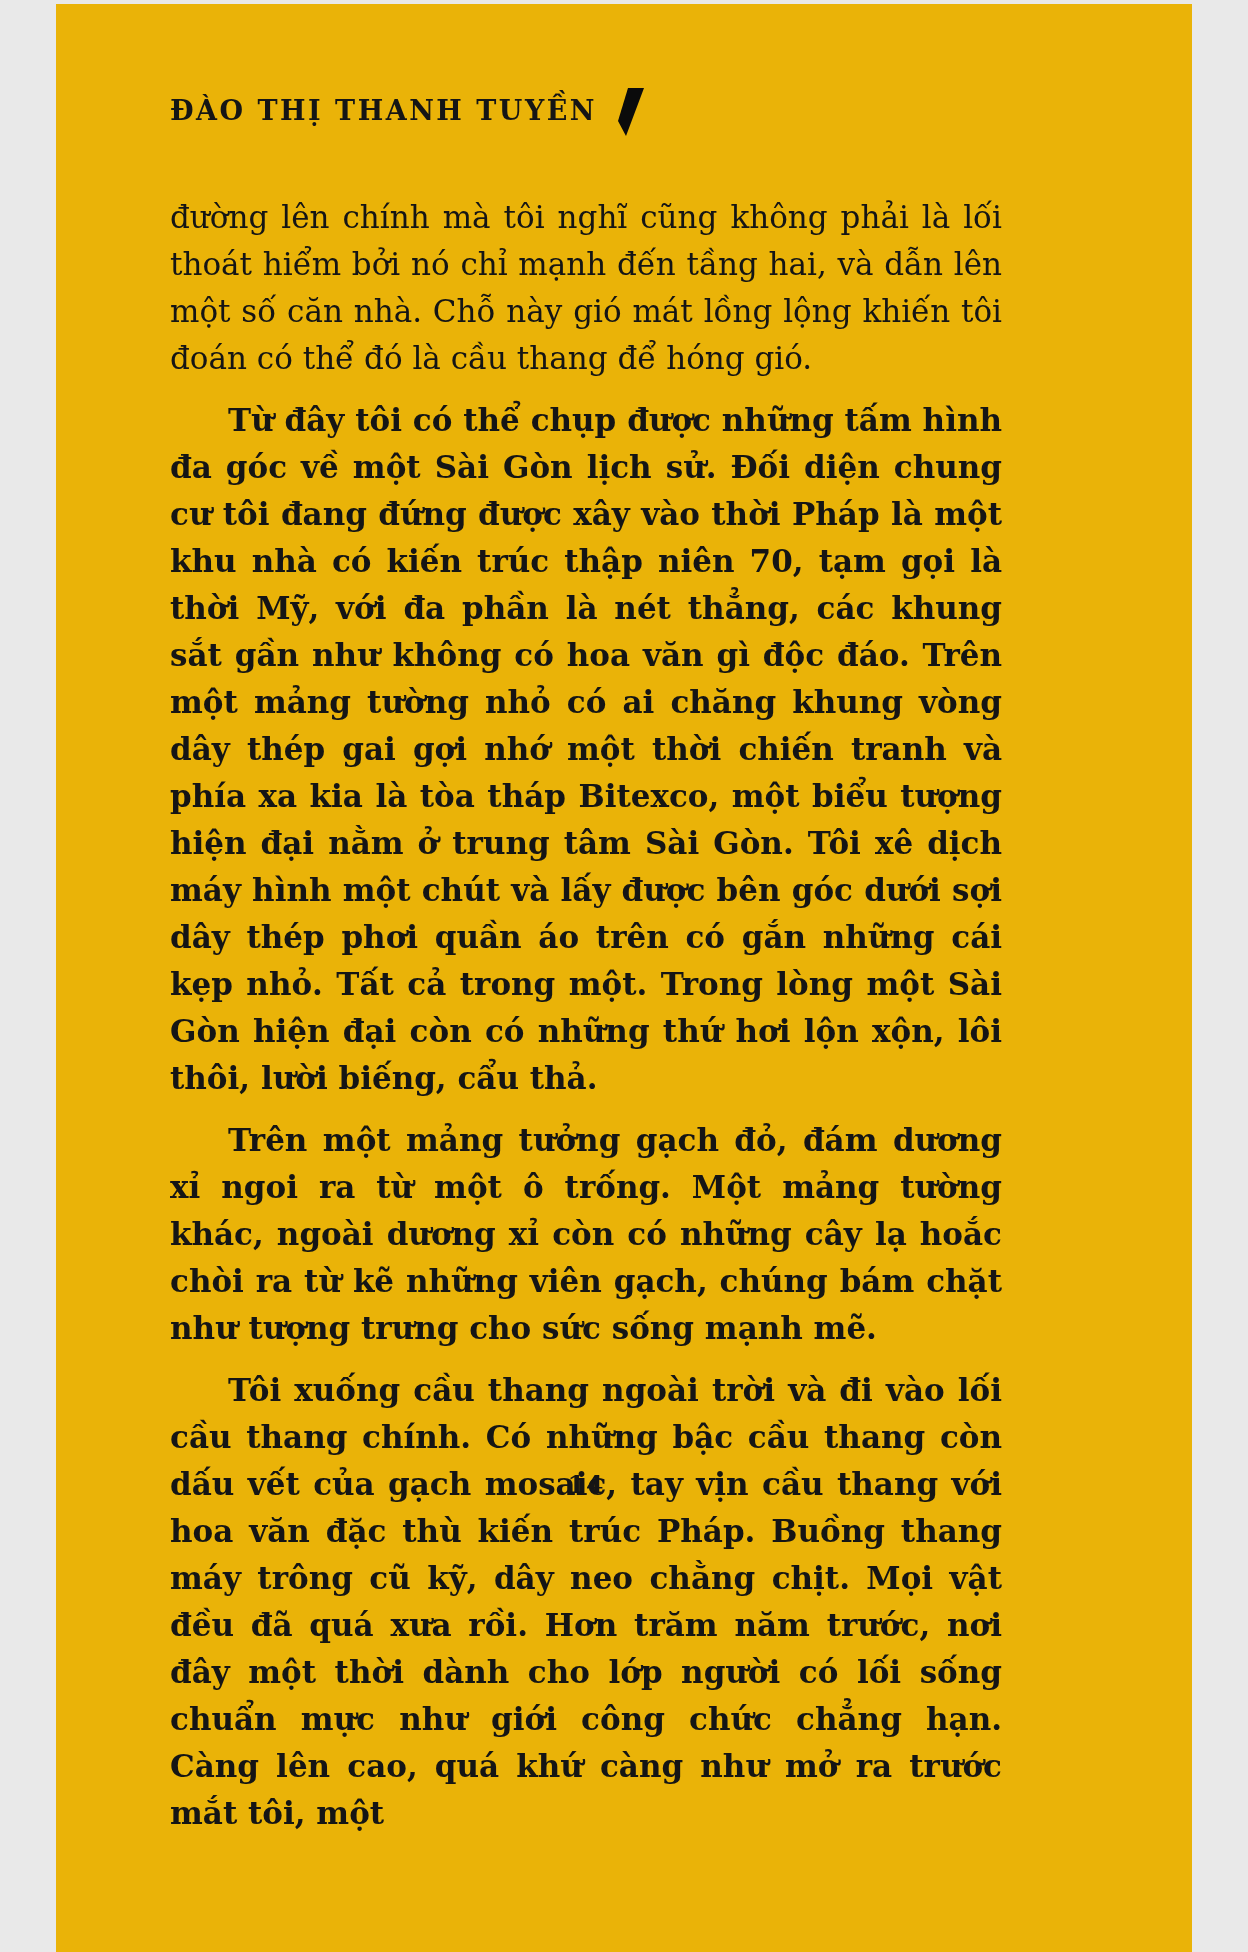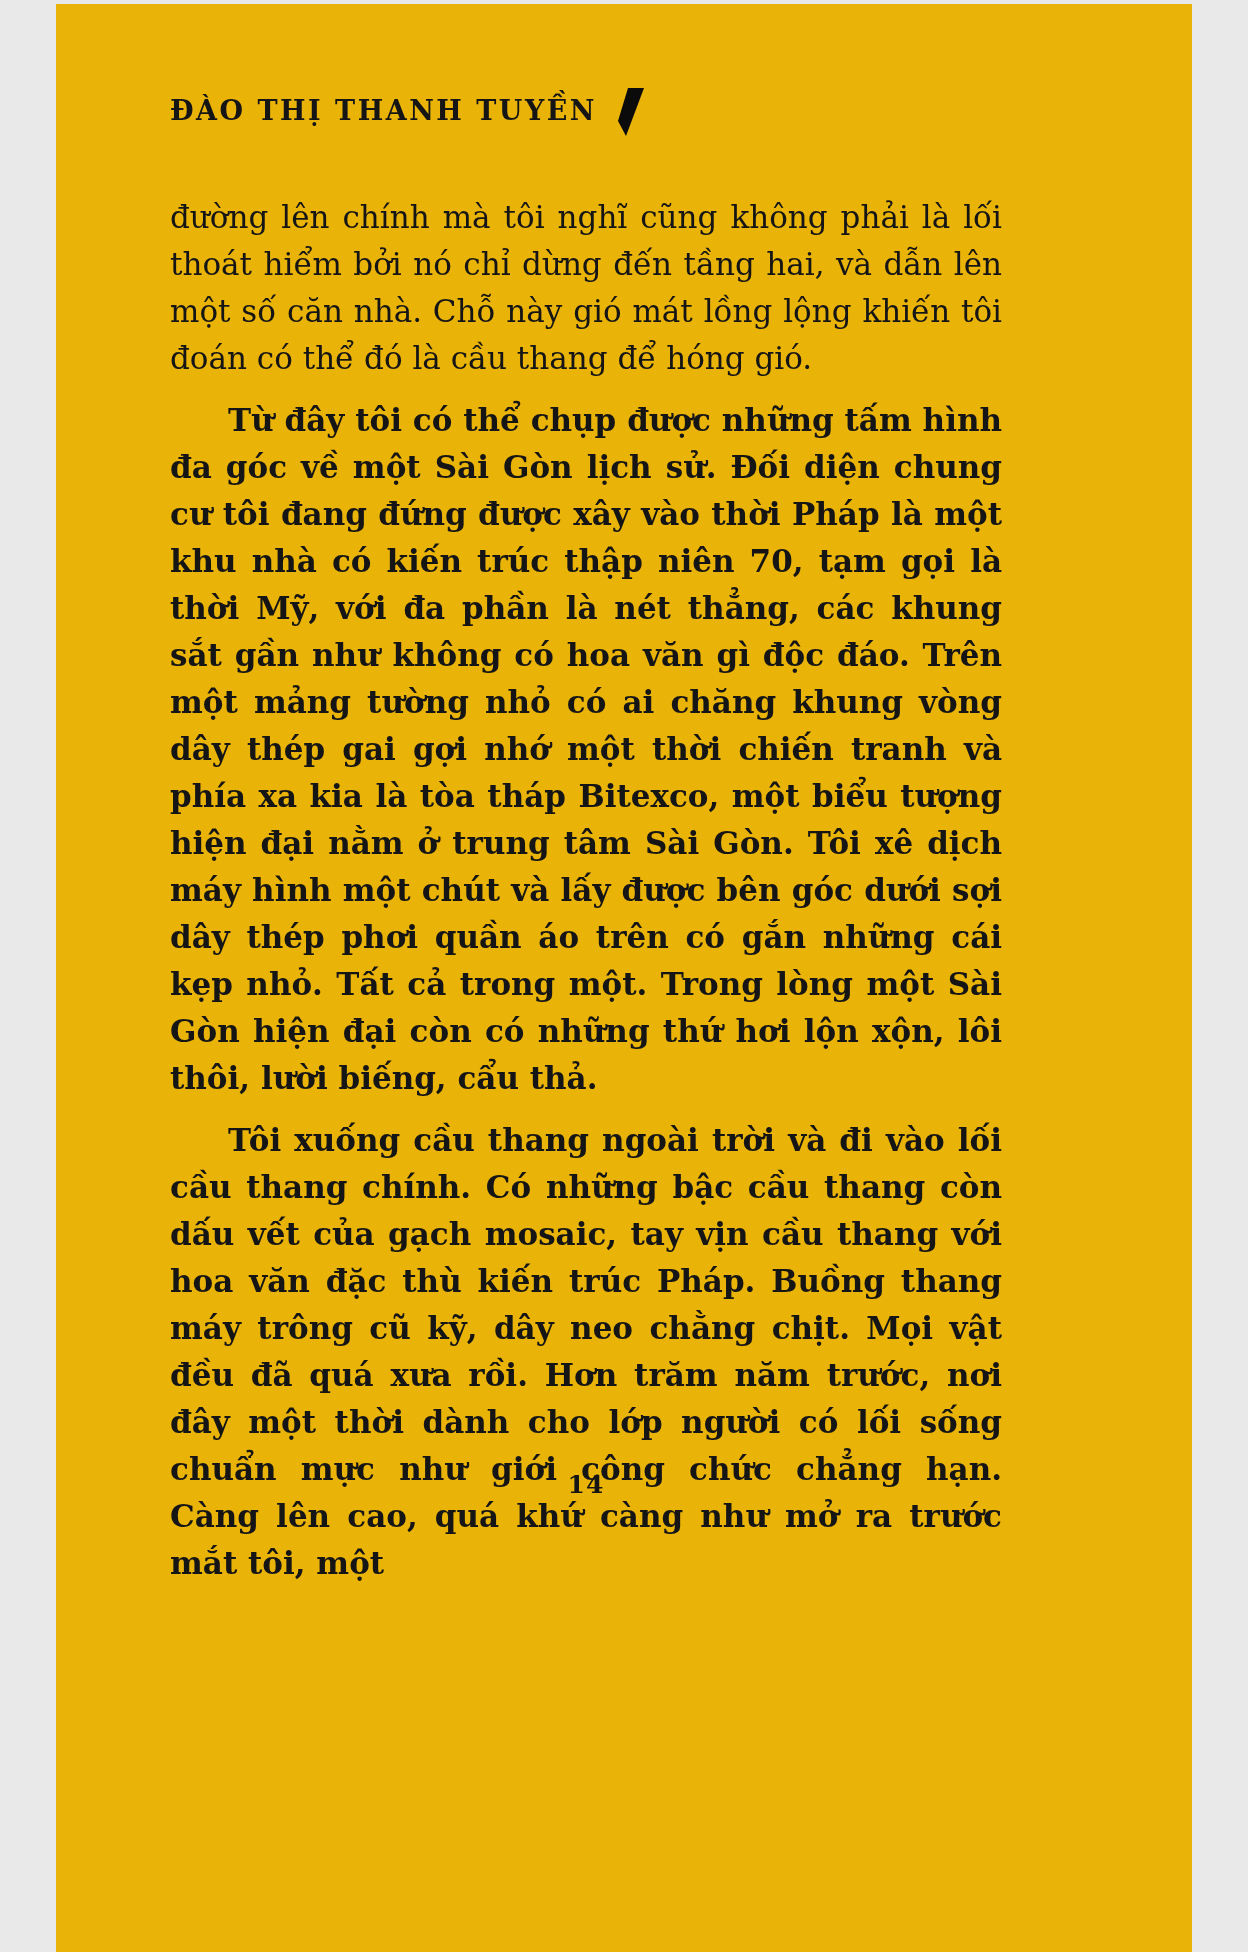--- a/index.html
+++ b/index.html
@@ -74,22 +74,23 @@
     <header class="page-header">
       <span class="author-name">ĐÀO THỊ THANH TUYỀN</span>
       <span class="pen-icon">
         <svg width="32" height="48" viewBox="0 0 32 48" aria-hidden="true">
           <polygon points="15,0 31,0 13,48 5,33" fill="#0b0b0b"></polygon>
         </svg>
       </span>
     </header>
 
     <main class="body-text">
-      <p>đường lên chính mà tôi nghĩ cũng không phải là lối thoát hiểm bởi nó chỉ dừng đến tầng hai, và dẫn lên một số căn nhà. Chỗ này gió mát lồng lộng khiến tôi đoán có thể đó là cầu thang để hóng gió.</p>
+      <p>đường lên chính mà tôi nghĩ cũng không phải là lối thoát hiểm bởi nó chỉ mạnh đến tầng hai, và dẫn lên một số căn nhà. Chỗ này gió mát lồng lộng khiến tôi đoán có thể đó là cầu thang để hóng gió.</p>
       <p class="indent">Từ đây tôi có thể chụp được những tấm hình đa góc về một Sài Gòn lịch sử. Đối diện chung cư tôi đang đứng được xây vào thời Pháp là một khu nhà có kiến trúc thập niên 70, tạm gọi là thời Mỹ, với đa phần là nét thẳng, các khung sắt gần như không có hoa văn gì độc đáo. Trên một mảng tường nhỏ có ai chăng khung vòng dây thép gai gợi nhớ một thời chiến tranh và phía xa kia là tòa tháp Bitexco, một biểu tượng hiện đại nằm ở trung tâm Sài Gòn. Tôi xê dịch máy hình một chút và lấy được bên góc dưới sợi dây thép phơi quần áo trên có gắn những cái kẹp nhỏ. Tất cả trong một. Trong lòng một Sài Gòn hiện đại còn có những thứ hơi lộn xộn, lôi thôi, lười biếng, cẩu thả.</p>
+      <p class="indent">Trên một mảng tưởng gạch đỏ, đám dương xỉ ngoi ra từ một ô trống. Một mảng tường khác, ngoài dương xỉ còn có những cây lạ hoắc chòi ra từ kẽ những viên gạch, chúng bám chặt như tượng trưng cho sức sống mạnh mẽ.</p>
       <p class="indent">Tôi xuống cầu thang ngoài trời và đi vào lối cầu thang chính. Có những bậc cầu thang còn dấu vết của gạch mosaic, tay vịn cầu thang với hoa văn đặc thù kiến trúc Pháp. Buồng thang máy trông cũ kỹ, dây neo chằng chịt. Mọi vật đều đã quá xưa rồi. Hơn trăm năm trước, nơi đây một thời dành cho lớp người có lối sống chuẩn mực như giới công chức chẳng hạn. Càng lên cao, quá khứ càng như mở ra trước mắt tôi, một</p>
     </main>
 
   </div>
 
   <footer class="page-footer">
     <span class="page-number">14</span>
   </footer>
 </div>
 

